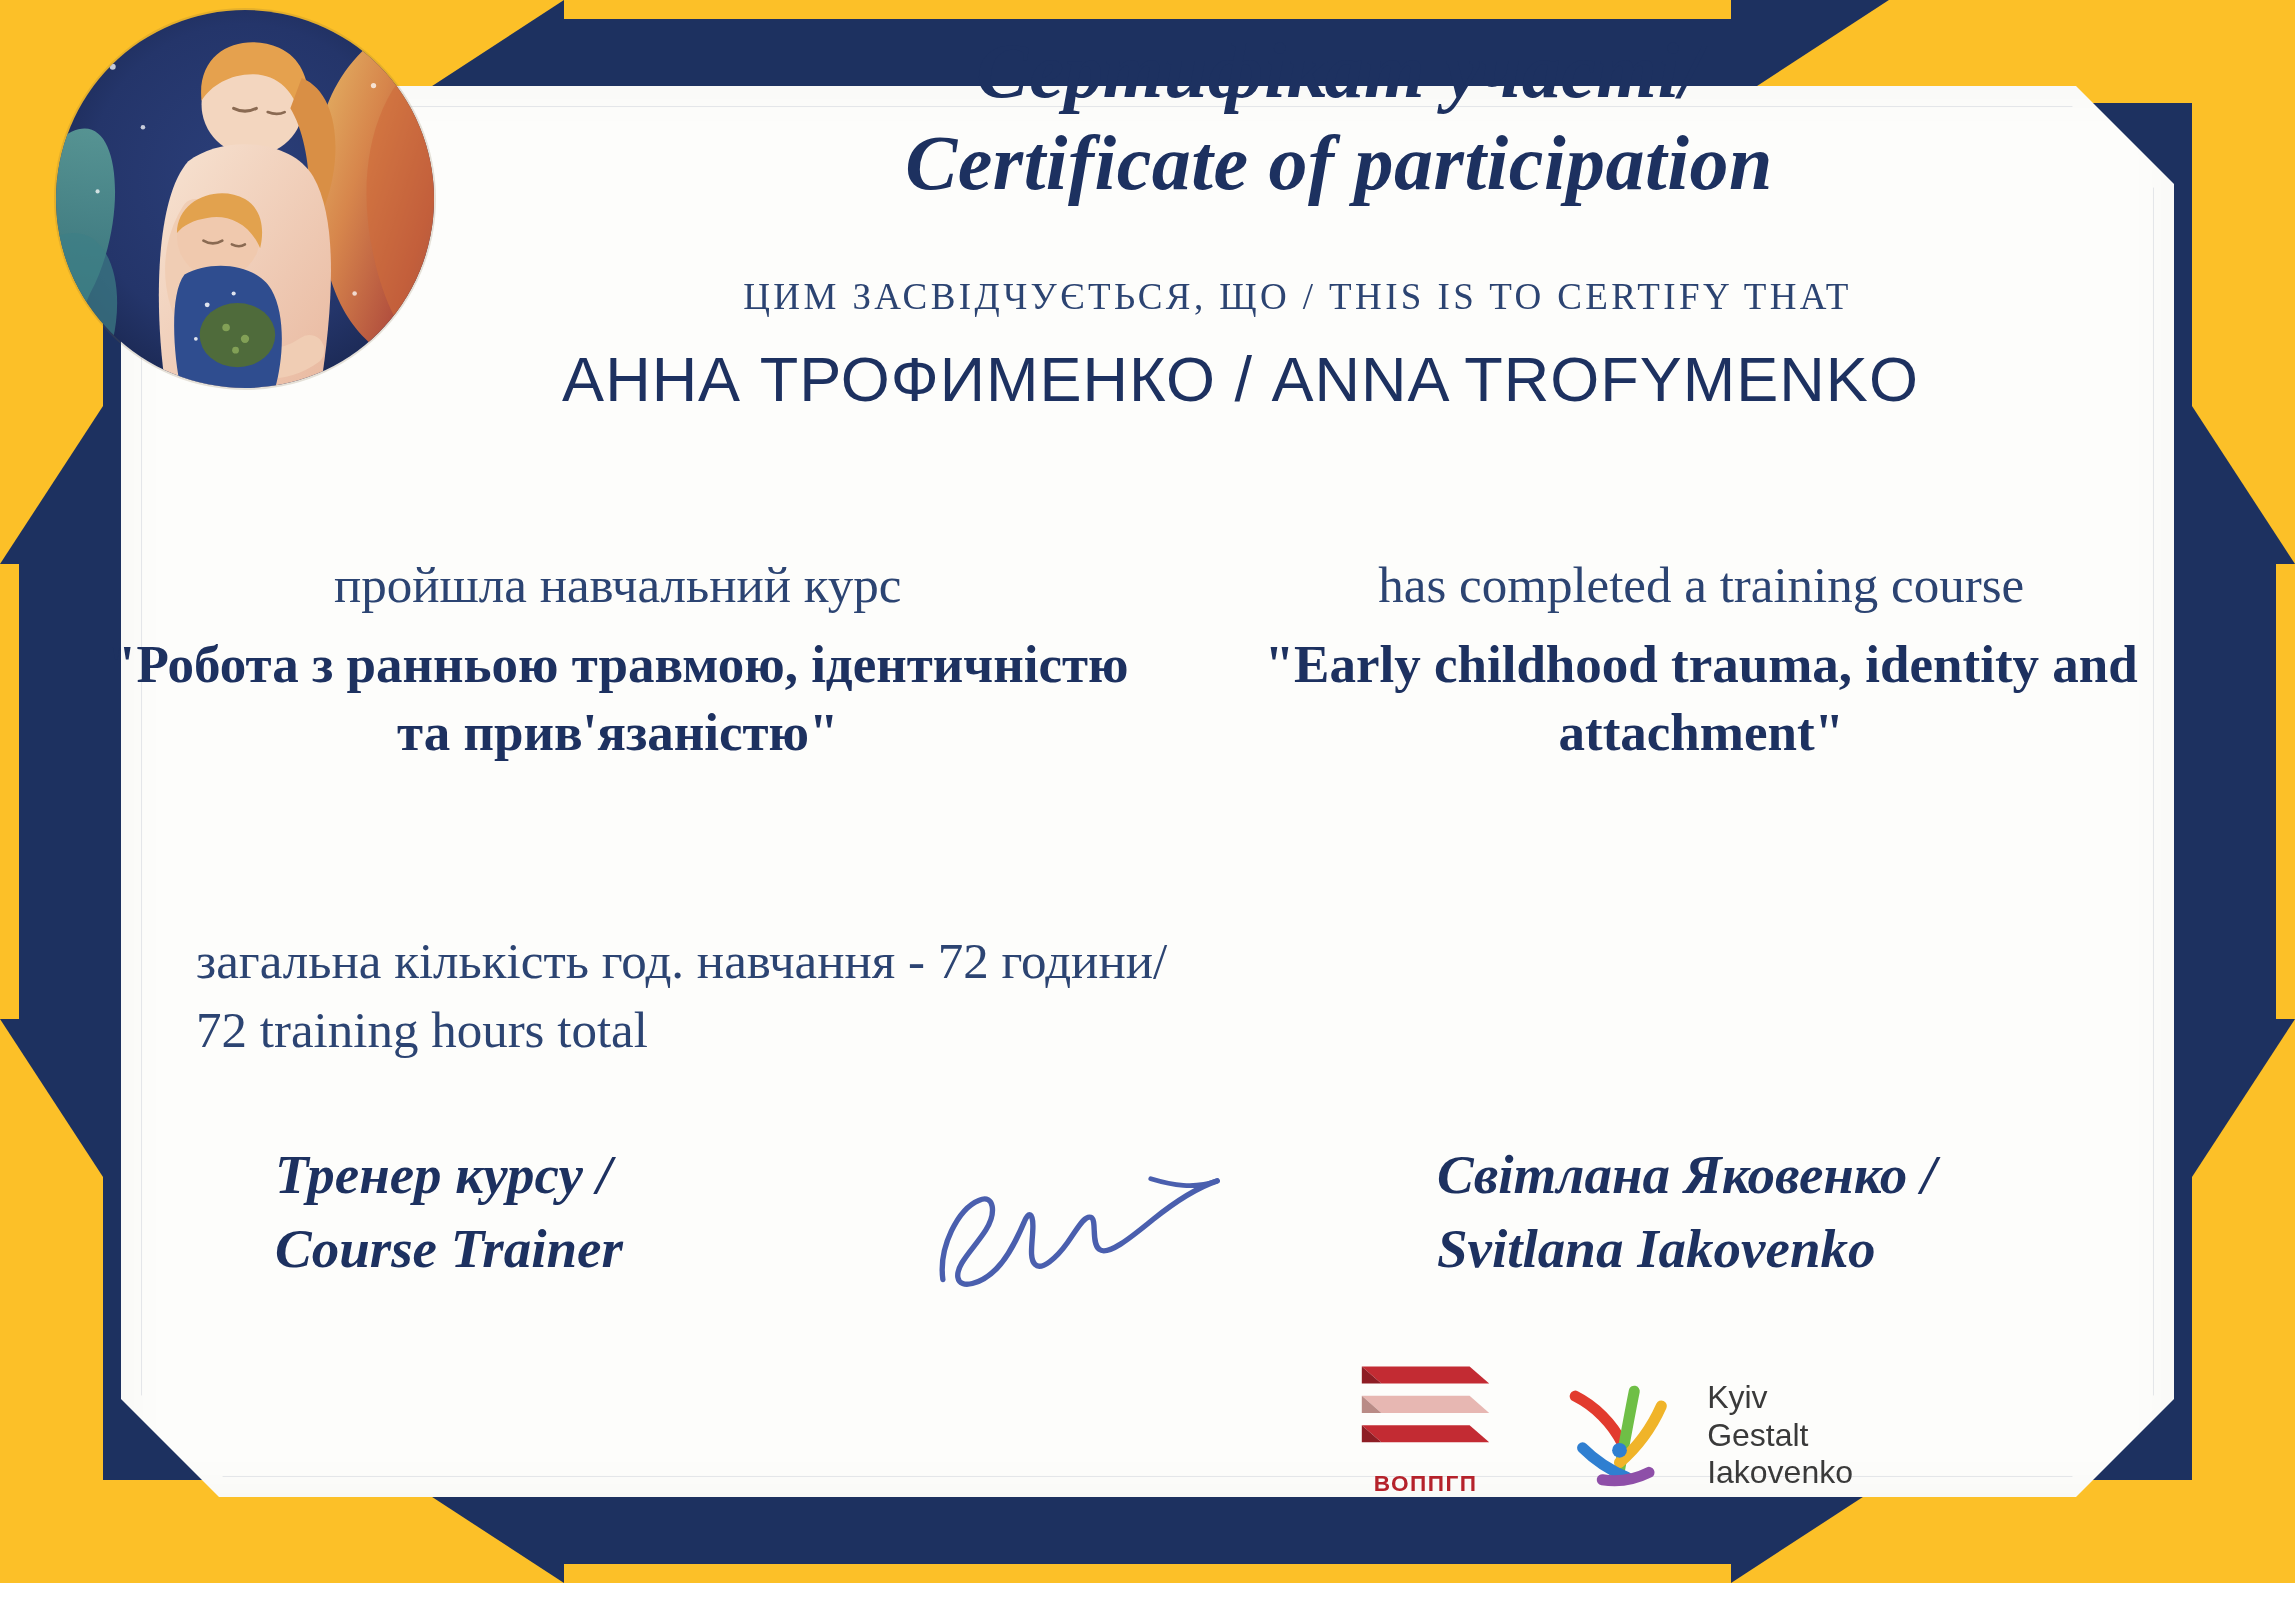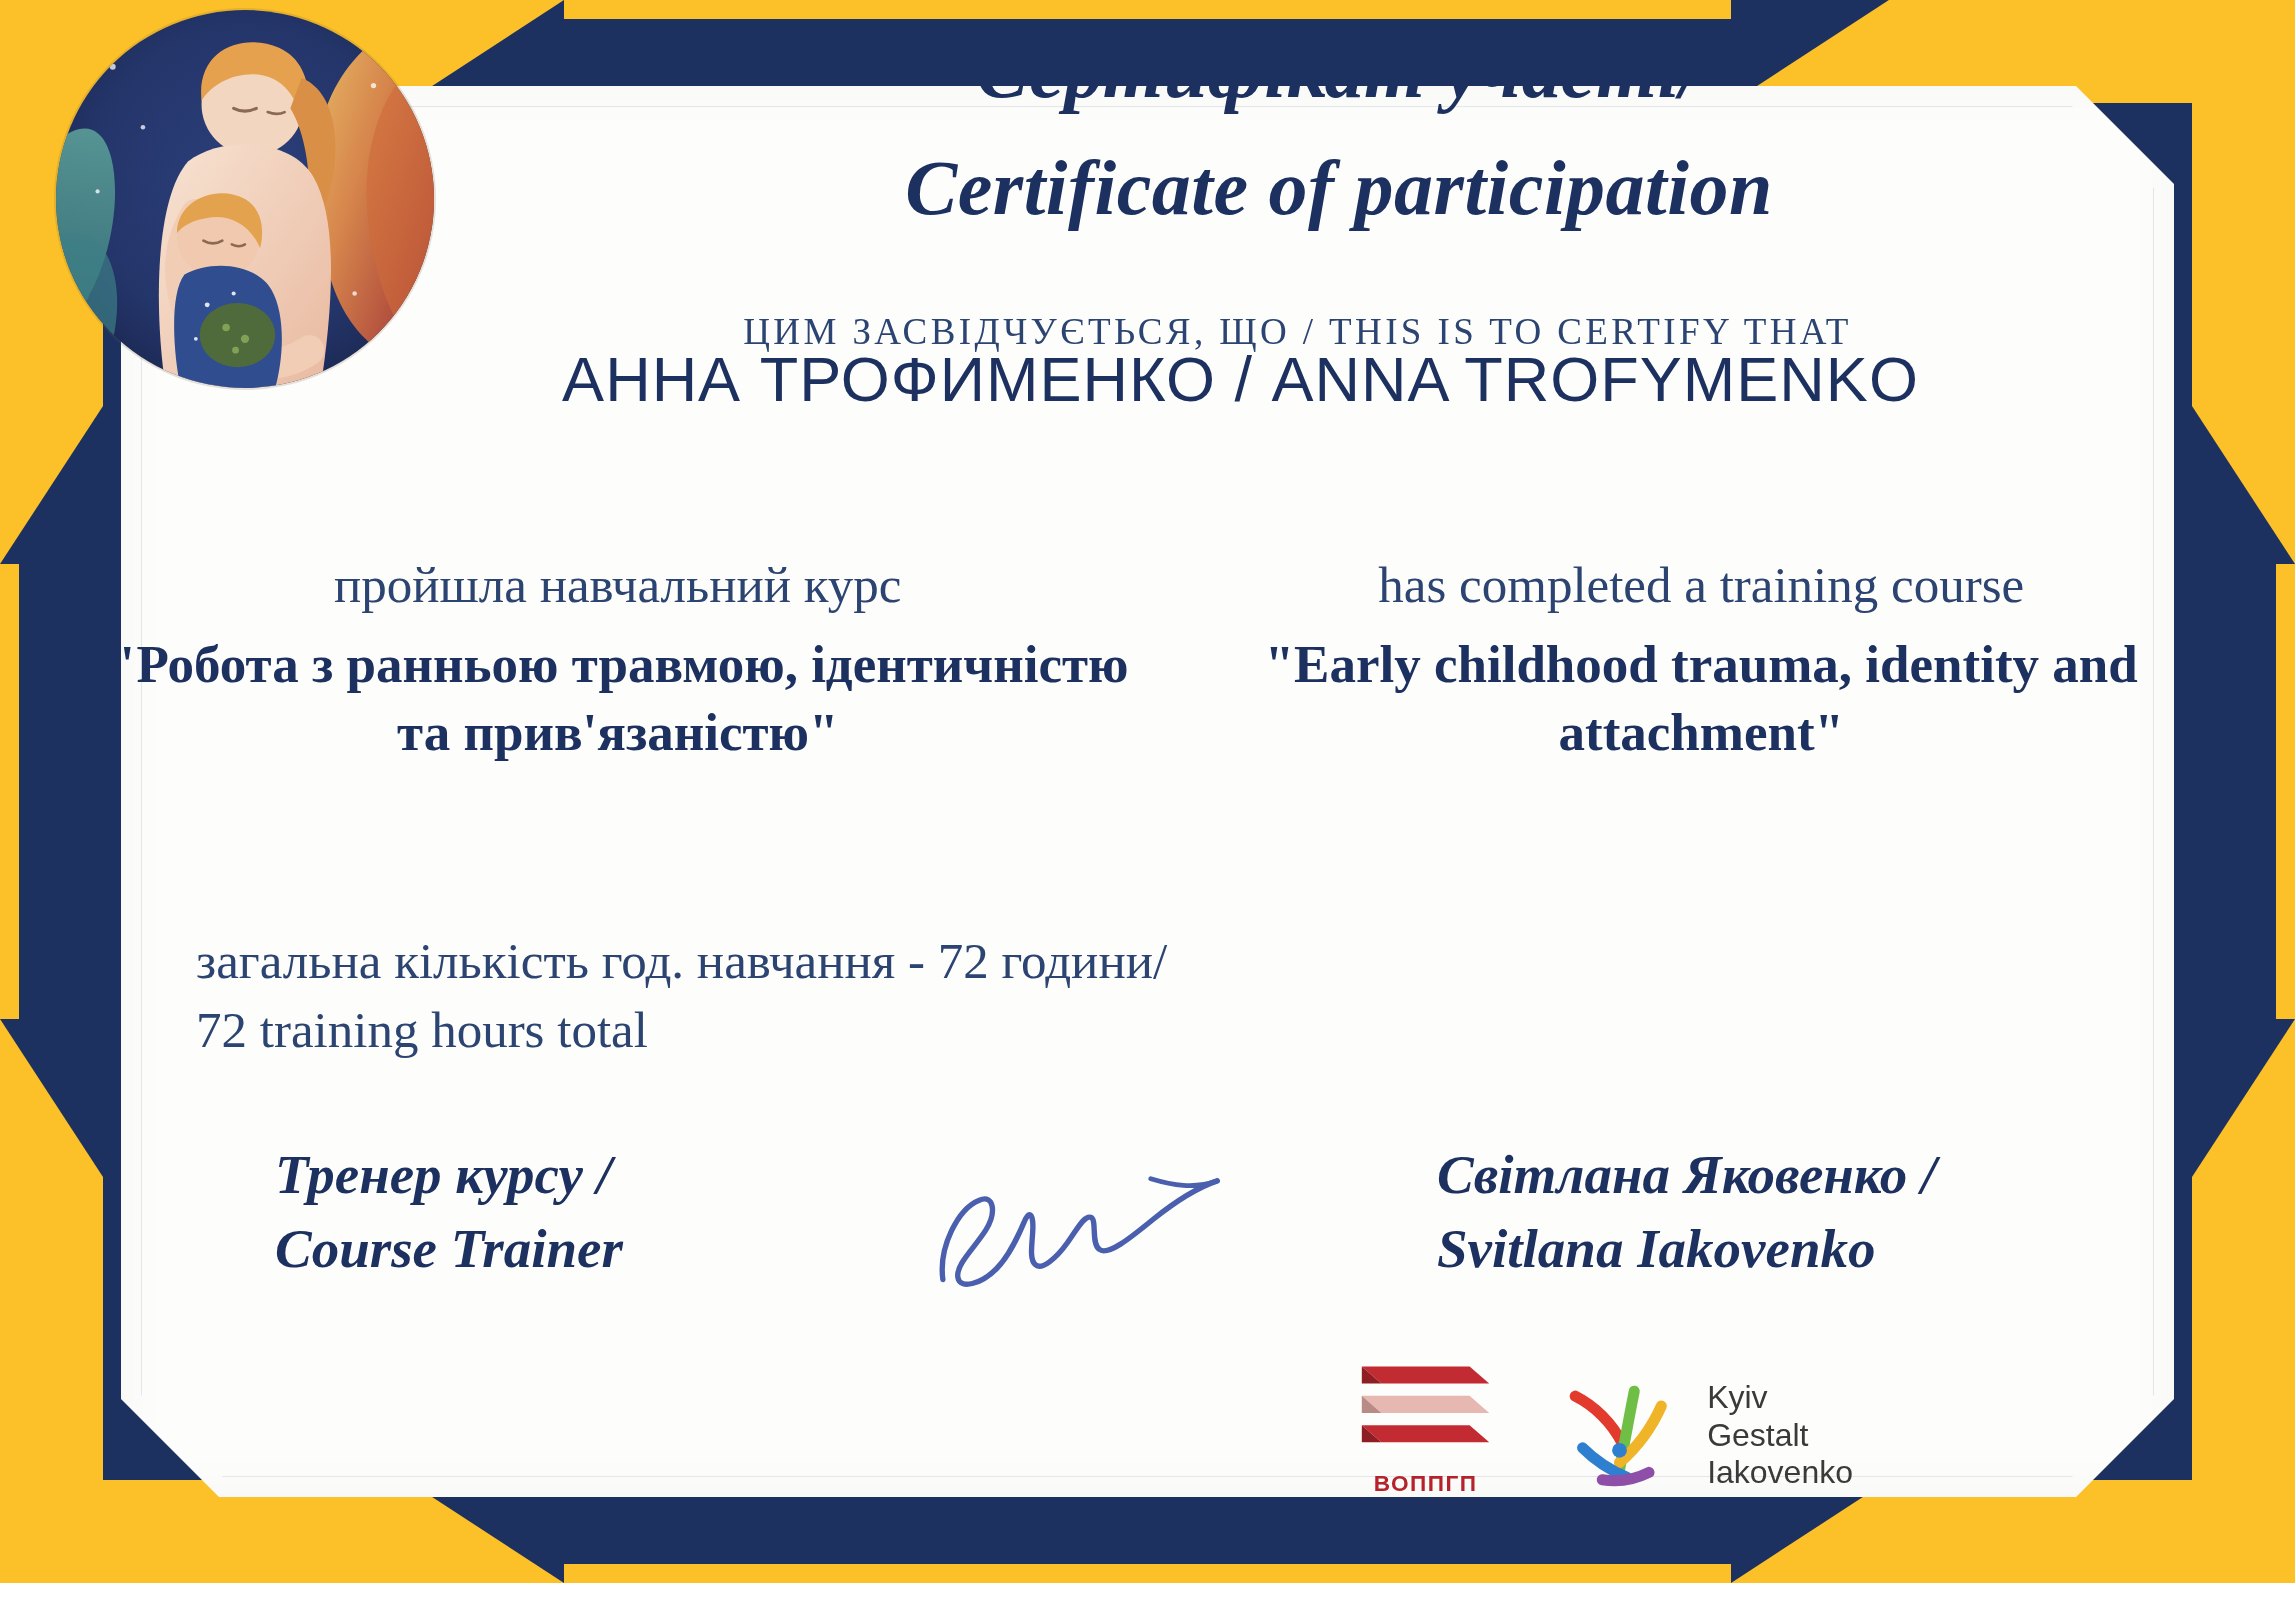--- a/index.html
+++ b/index.html
@@ -144,35 +144,34 @@
     right: 59px;
     top: 24.5px;
     text-align: center;
     font-weight: 700;
     font-style: italic;
     font-size: 78px;
     line-height: 1.18;
     letter-spacing: 0.5px;
     color: #1d3160;
   }
-  .title .line2 { display:block;margin-top:25px; }
+  .title .line2 { display:block; }
 
   .certify {
     position: absolute;
     left: 359px;
     right: 59px;
     top: 275px;
     text-align: center;
     font-size: 37px;
     letter-spacing: 3.4px;
     font-variant: small-caps;
     text-transform: uppercase;
     color: #2a4madd;
     color: #2c4472;
-    margin-top: 35px;
   }
 
   .recipient {
     position: absolute;
     left: 245px;
     right: 59px;
     top: 343px;
     text-align: center;
     font-family: "Liberation Sans", sans-serif;
     font-size: 63px;

